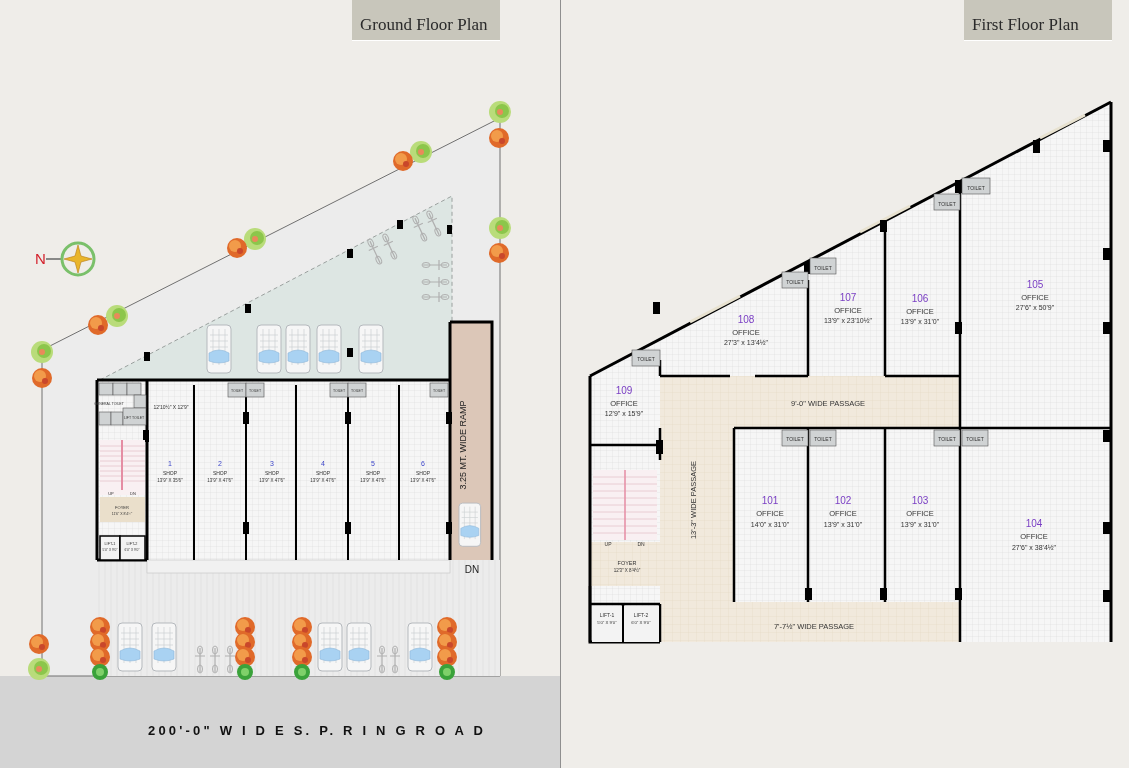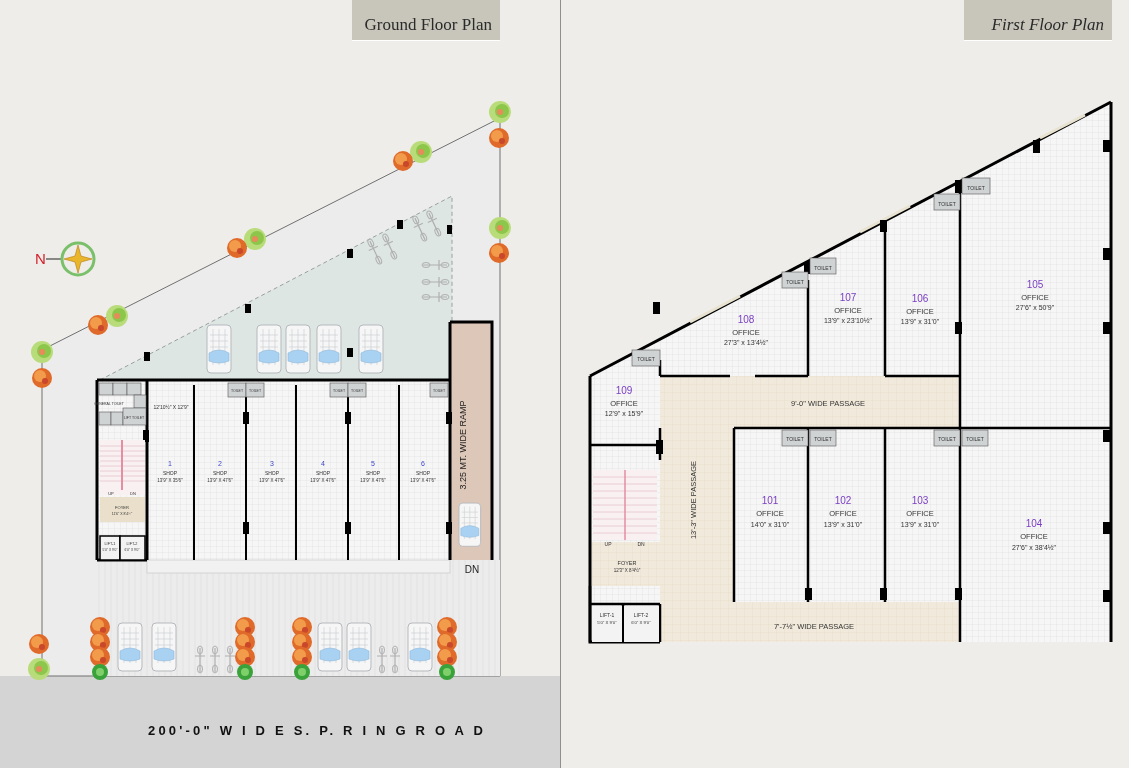--- a/index.html
+++ b/index.html
@@ -1,23 +1,23 @@
 <!DOCTYPE html>
 <html><head>
 <meta charset="utf-8">
 <style>
   html,body{margin:0;padding:0;}
   body{width:1129px;height:768px;overflow:hidden;background:#efede9;font-family:"Liberation Sans",sans-serif;position:relative;}
   .panel{position:absolute;top:0;height:768px;}
   #gf{left:0;width:560px;}
   #ff{left:561px;width:568px;}
   .divider{position:absolute;left:560px;top:0;width:1px;height:768px;background:#8f8f8f;}
-  .title{position:absolute;top:0;height:40px;background:#c8c6bb;color:#2a2a2a;font-family:"Liberation Serif",serif;font-size:17px;line-height:50px;padding:0 8px;box-shadow:0 1px 0 #fff;text-align:right;}
+  .title{position:absolute;top:0;height:40px;background:#c8c6bb;color:#2a2a2a;font-family:"Liberation Serif",serif;font-size:17px;line-height:50px;padding:0 8px;box-shadow:0 1px 0 #fff;}
   #gf .title{left:352px;width:132px;}
-  #ff .title{left:403px;width:132px;font-style:italic;}
+  #ff .title{left:403px;width:132px;}
   svg{position:absolute;left:0;top:0;}
   svg text{font-family:"Liberation Sans",sans-serif;}
   .road-label{position:absolute;left:148px;top:723px;font-weight:bold;font-size:13px;letter-spacing:3.2px;color:#111;}
   .north{position:absolute;left:35px;top:250px;color:#d3202b;font-size:15px;}
 </style>
 </head>
 <body>
 
 <div class="divider"></div>
 

